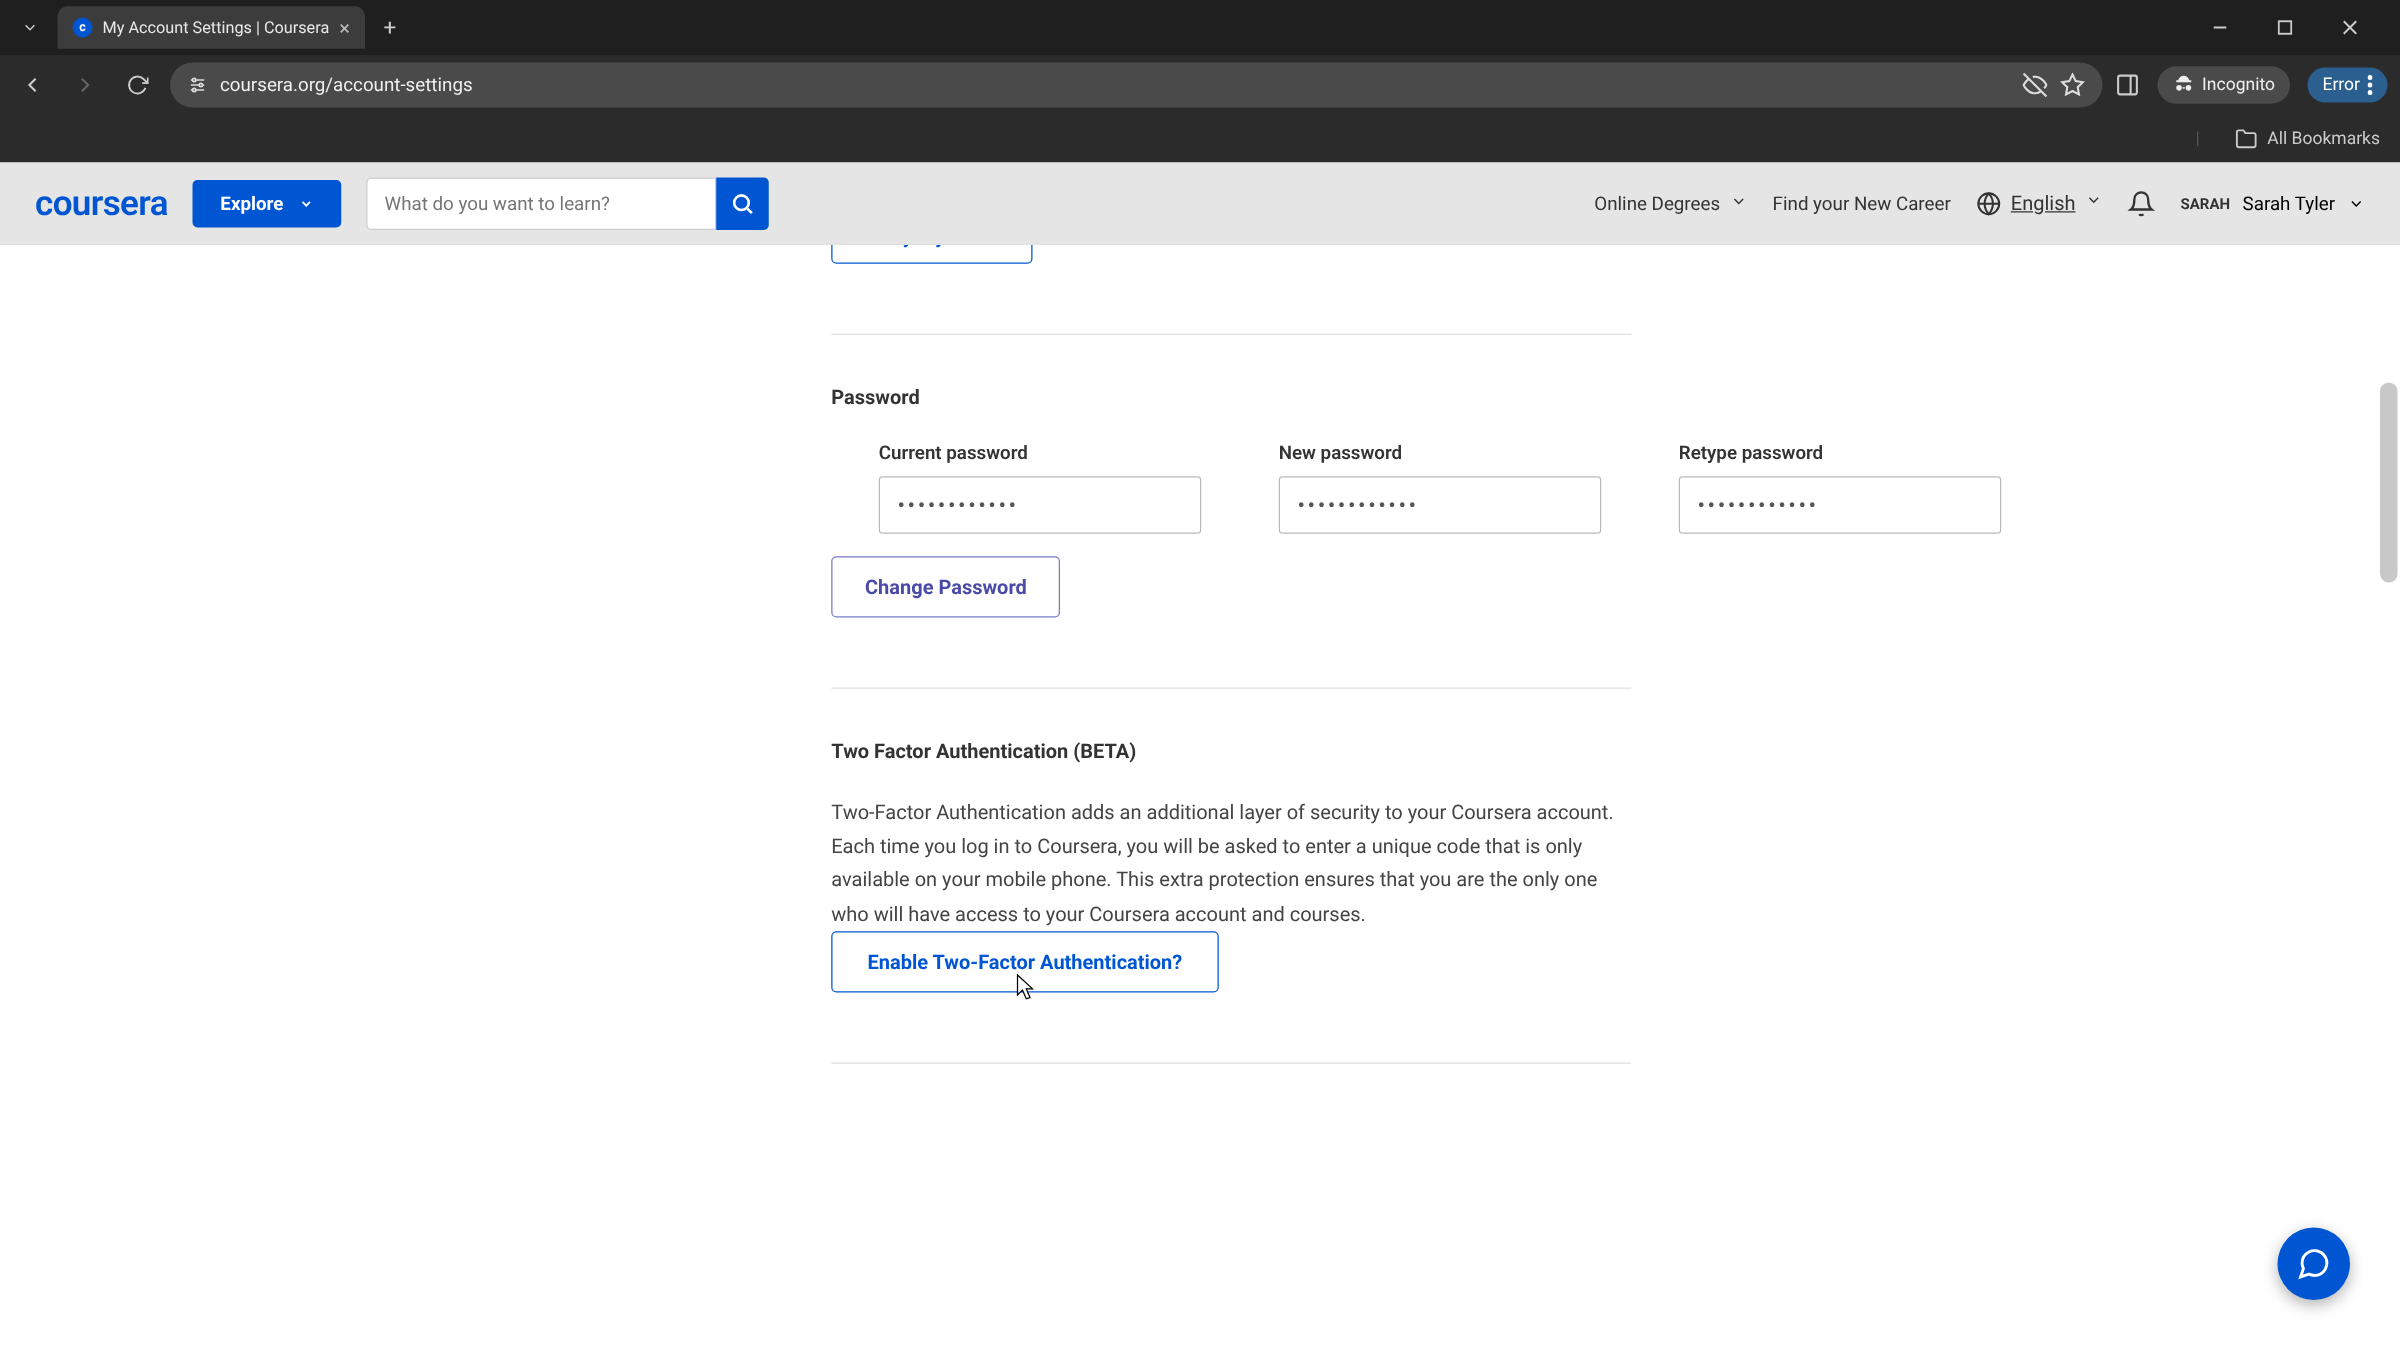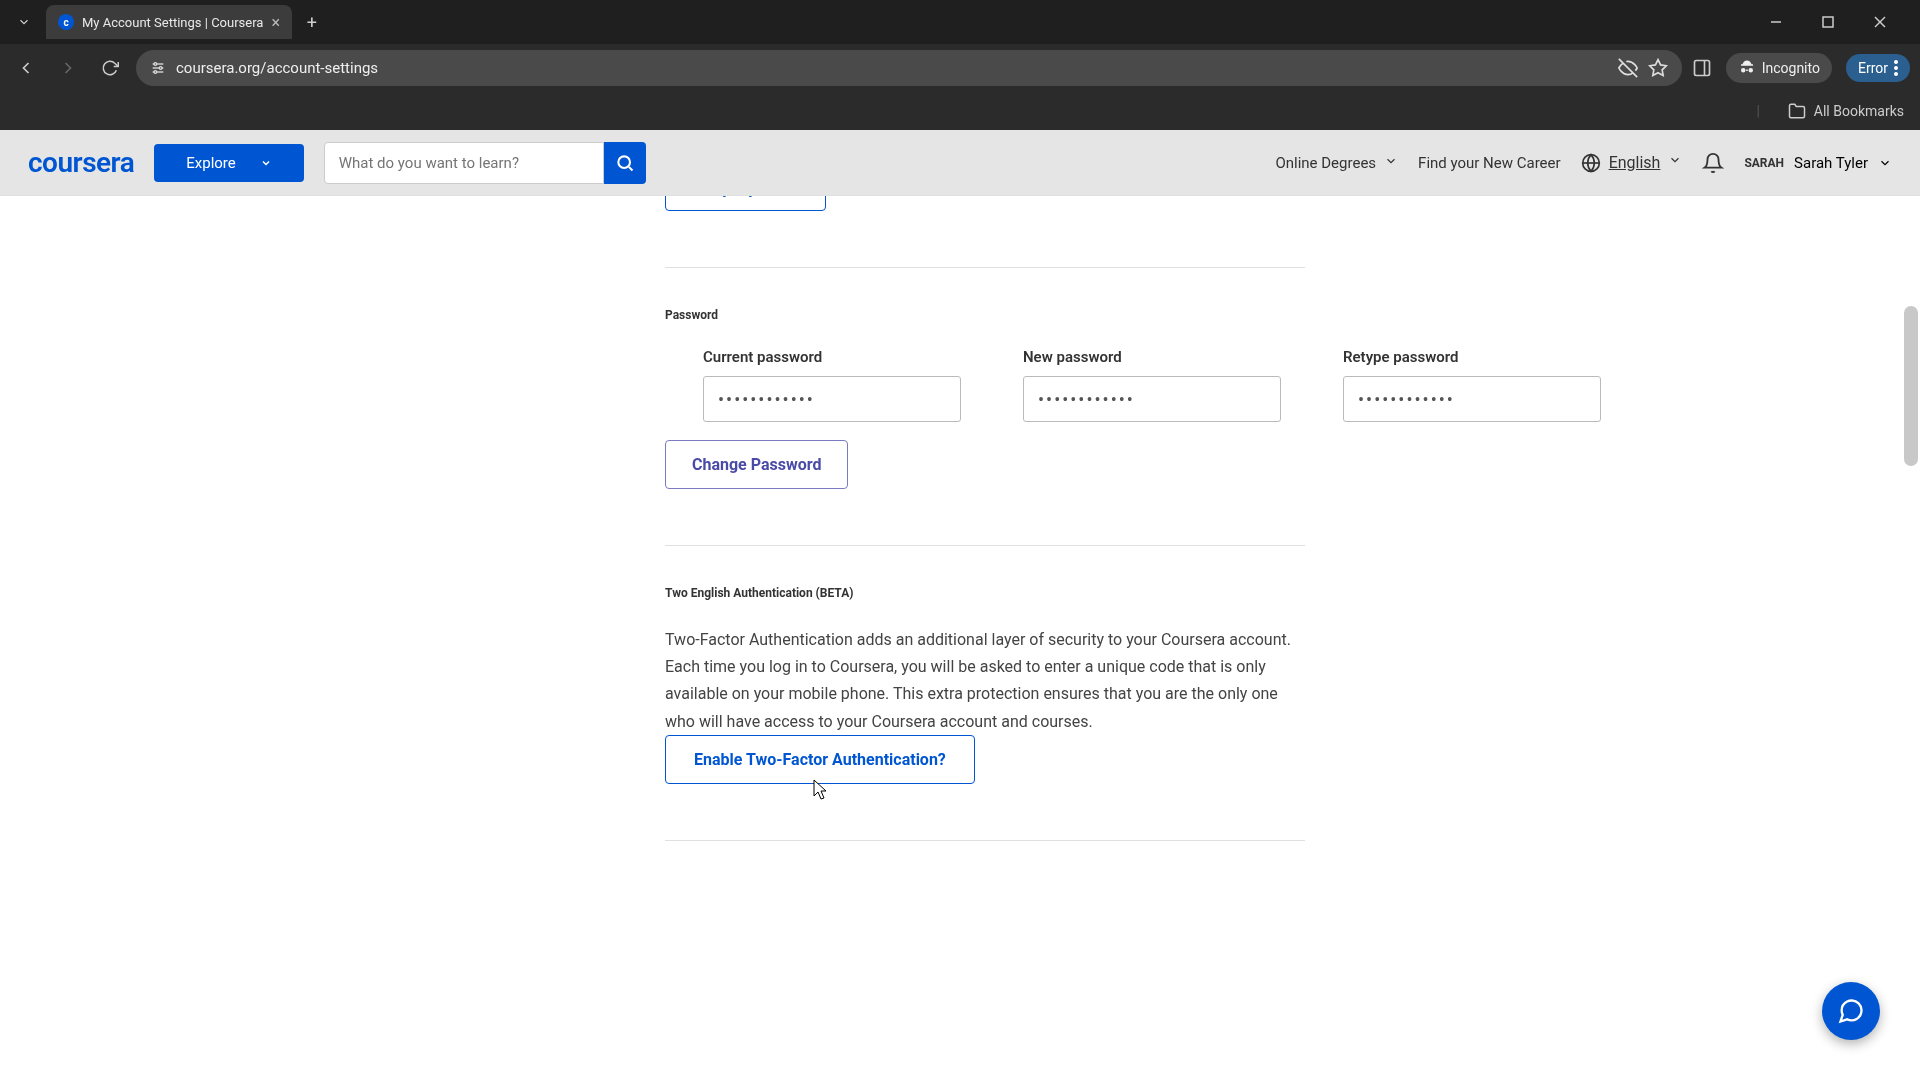--- a/index.html
+++ b/index.html
@@ -24,39 +24,39 @@
 .addr-icons { display: flex; gap: 14px; align-items: center; color: #ccc; }
 .incognito-pill { display: flex; align-items: center; gap: 6px; background: #4a4a4a; padding: 6px 12px; border-radius: 16px; color: #eee; font-size: 14px; }
 .error-btn { background: #2b5f8f; color: #fff; padding: 6px 12px; border-radius: 14px; font-size: 14px; display:flex; align-items:center; gap:6px; }
 
 .bookmark-bar { height: 38px; display:flex; align-items:center; justify-content:flex-end; padding: 0 16px; color:#ccc; font-size:14px; gap:8px; }
 .bookmark-bar .divider { color:#555; margin-right: 20px; }
 
 
 .coursera-header { height: 66px; border-bottom: 1px solid #e0e0e0; display: flex; align-items: center; padding: 0 28px; gap: 20px; background:#e5e5e5; }
 .logo { font-size: 28px; font-weight: 600; color: #0056d2; letter-spacing: -0.5px; }
-.explore-btn { background: #0056d2; color: #fff; padding: 10px 32px; border-radius: 4px; font-size: 15px; font-weight: 400; display: flex; align-items: center; gap: 24px; cursor: pointer; }
+.explore-btn { background: #0056d2; color: #fff; padding: 10px 22px; border-radius: 4px; font-size: 15px; font-weight: 700; display: flex; align-items: center; gap: 12px; cursor: pointer; }
 .search-wrap { display: flex; }
 .search-input { width: 280px; height: 42px; border: 1px solid #ccc; border-radius: 4px 0 0 4px; padding: 0 14px; font-size: 15px; outline: none; }
 .search-btn { width: 42px; height: 42px; background: #0056d2; border: none; border-radius: 0 4px 4px 0; display: flex; align-items: center; justify-content: center; cursor: pointer; }
 .header-spacer { flex: 1; }
 .header-link { font-size: 15px; color: #333; cursor: pointer; display:flex; align-items:flex-start; gap:8px; }
 .lang-sel { display: flex; align-items: flex-start; gap: 8px; font-size: 16px; color: #333; cursor: pointer; text-decoration: underline; }
 .bell { cursor: pointer; color:#333; }
 .user-menu { display: flex; align-items: center; gap: 10px; cursor: pointer; font-size: 15px; text-align: center; }
 .user-avatar { font-size: 12px; font-weight: 700; color:#333; }
 
 
 .content-viewport { height: 884px; overflow: hidden; position: relative; }
 .content-inner { position: absolute; left: 0; right: 0; top: -30px; padding: 0 40px; }
 .settings-card { max-width: 1030px; margin: 0 auto; background: #fff; padding: 0 170px 60px 220px; }
 .verify-btn { border: 1px solid #0056d2; color: #0056d2; background: #fff; padding: 12px 22px; border-radius: 4px; font-size: 16px; font-weight: 600; cursor: pointer; }
 hr.sep { border: none; border-top: 1px solid #e0e0e0; margin: 56px 0 40px; }
 
-.section-title { font-size: 12px; font-weight: 700; color: #333; margin-bottom: 26px; }
+.section-title { font-size: 16px; font-weight: 700; color: #333; margin-bottom: 26px; }
 .pwd-row { display: flex; gap: 24px; margin-bottom: 18px; }
 .field { flex: 1; display: flex; flex-direction: column; gap: 10px; margin-left: 38px; }
 .field-label { font-size: 15px; font-weight: 600; color: #333; }
 .pwd-input { height: 46px; border: 1px solid #bbb; border-radius: 3px; padding: 0 14px; font-size: 18px; letter-spacing: 2px; color: #555; }
 .change-pwd-btn { border: 1px solid #7b7bc4; color: #4a4aa8; background: #fff; padding: 14px 26px; border-radius: 4px; font-size: 16px; font-weight: 700; cursor: pointer; }
 
 .tfa-desc { font-size: 16px; color: #444; line-height: 1.7; max-width: 640px; }
 .tfa-btn { border: 1px solid #0056d2; color: #0056d2; background: #fff; padding: 14px 28px; border-radius: 4px; font-size: 16px; font-weight: 700; cursor: pointer; }
 
 
@@ -244,21 +244,21 @@
         <div class="field">
           <label class="field-label">Retype password</label>
           <input type="password" class="pwd-input" value="••••••••••••" style="">
         </div>
       </div>
 
       <button class="change-pwd-btn">Change Password</button>
 
       <hr class="sep">
 
-      <div class="section-title">Two English Authentication (BETA)</div>
+      <div class="section-title">Two Factor Authentication (BETA)</div>
       <p class="tfa-desc">Two-Factor Authentication adds an additional layer of security to your Coursera account. Each time you log in to Coursera, you will be asked to enter a unique code that is only available on your mobile phone. This extra protection ensures that you are the only one who will have access to your Coursera account and courses.</p>
       <button class="tfa-btn">Enable Two-Factor Authentication?</button>
 
       <hr class="sep">
     </div>
   </div>
 
   <div class="scrollbar"></div>
 
   <div class="chat-fab">

